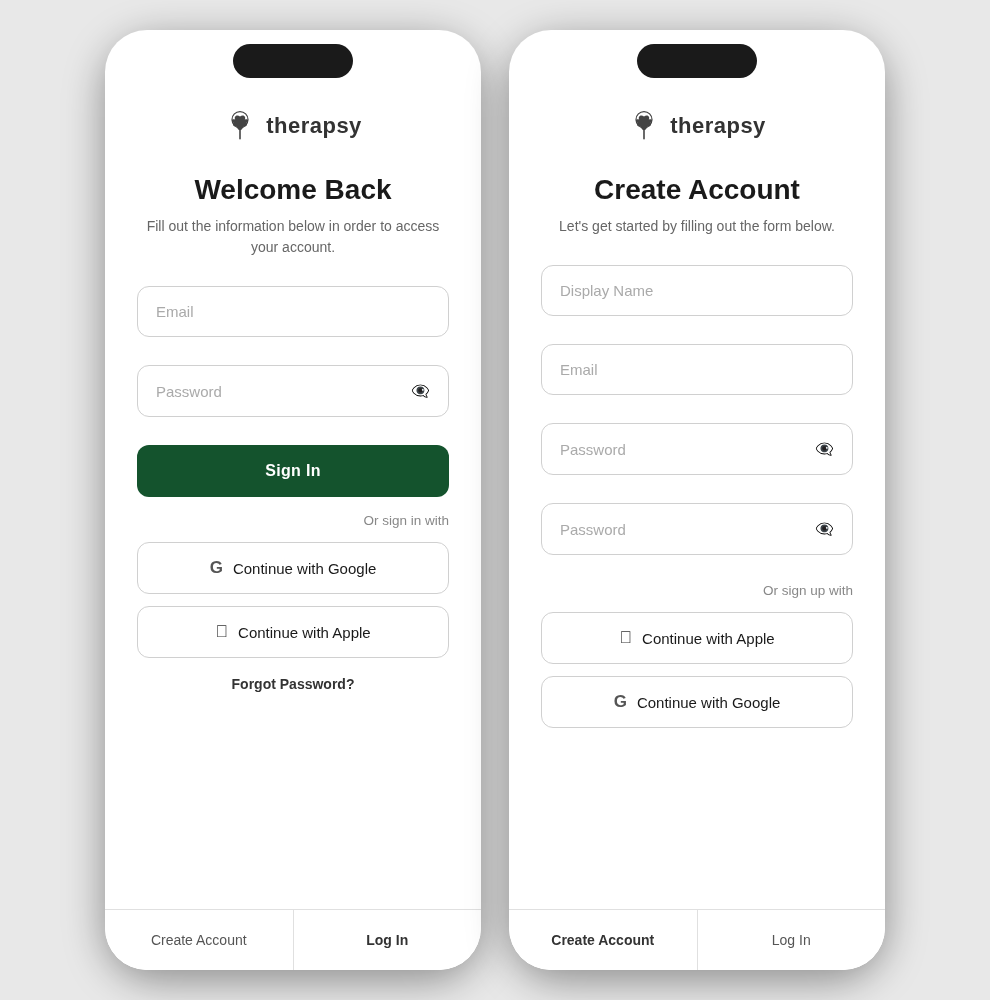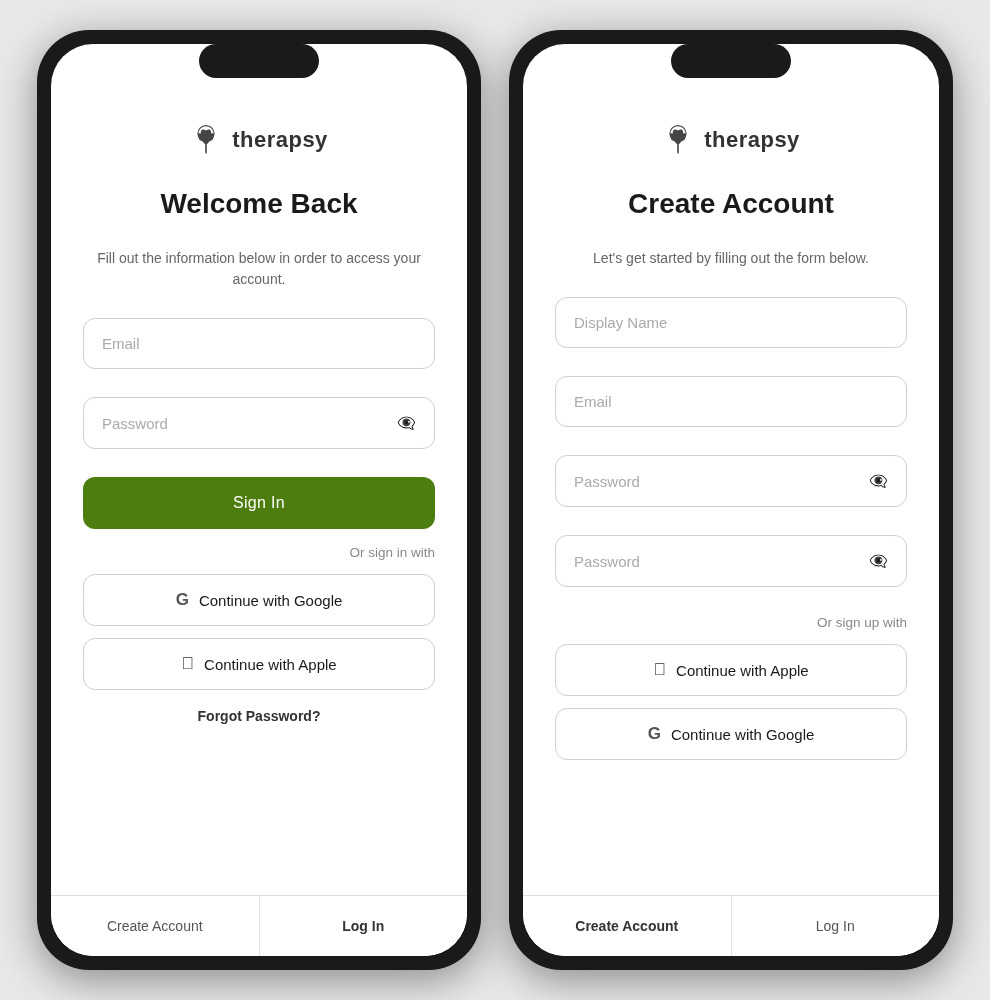--- a/index.html
+++ b/index.html
@@ -15,25 +15,24 @@
     }
 
     .phone-container {
       display: flex;
       gap: 28px;
       align-items: center;
       justify-content: center;
     }
 
     .phone {
-      width: 444px;
+      width: 376px;
       height: 940px;
       background: #1a1a1a;
       border-radius: 52px;
-      padding: 14px;
       position: relative;
       box-shadow: 0 10px 40px rgba(0,0,0,0.4);
     }
 
     .phone-inner {
       width: 100%;
       height: 100%;
       background: #ffffff;
       border-radius: 42px;
       overflow: hidden;
@@ -76,21 +75,21 @@
       font-weight: 600;
       color: #333;
       letter-spacing: 0.5px;
     }
 
     .screen-title {
       font-size: 28px;
       font-weight: 800;
       color: #1a1a1a;
       text-align: center;
-      margin-bottom: 28px;
+      margin-bottom: 10px;
     }
 
     .screen-subtitle {
       font-size: 14px;
       color: #666;
       text-align: center;
       line-height: 1.5;
       margin-bottom: 28px;
     }
 
@@ -115,26 +114,26 @@
     }
 
     .eye-icon {
       color: #aaa;
       font-size: 18px;
     }
 
     .btn-primary {
       width: 100%;
       padding: 17px;
-      background: #4d7c0f;
+      background: #14532d;
       border: none;
       border-radius: 12px;
       color: white;
       font-size: 16px;
-      font-weight: 400;
+      font-weight: 700;
       cursor: pointer;
       margin-bottom: 16px;
       letter-spacing: 0.3px;
     }
 
     .or-text {
       text-align: right;
       color: #888;
       font-size: 13.5px;
       margin-bottom: 14px;

